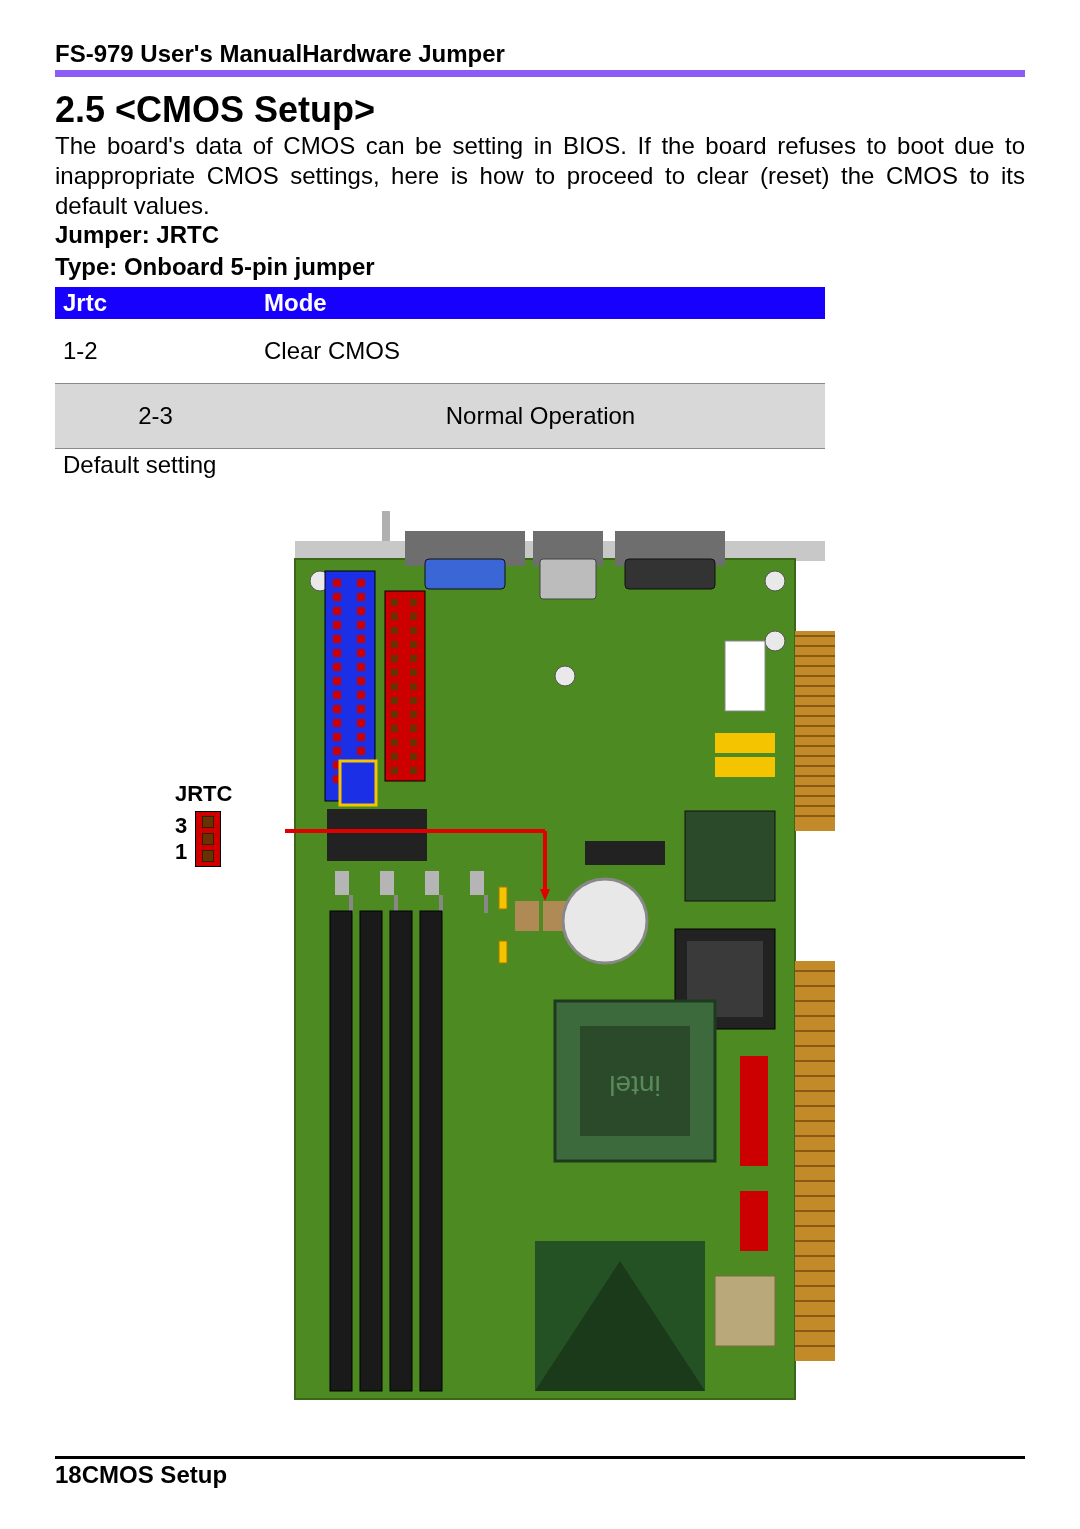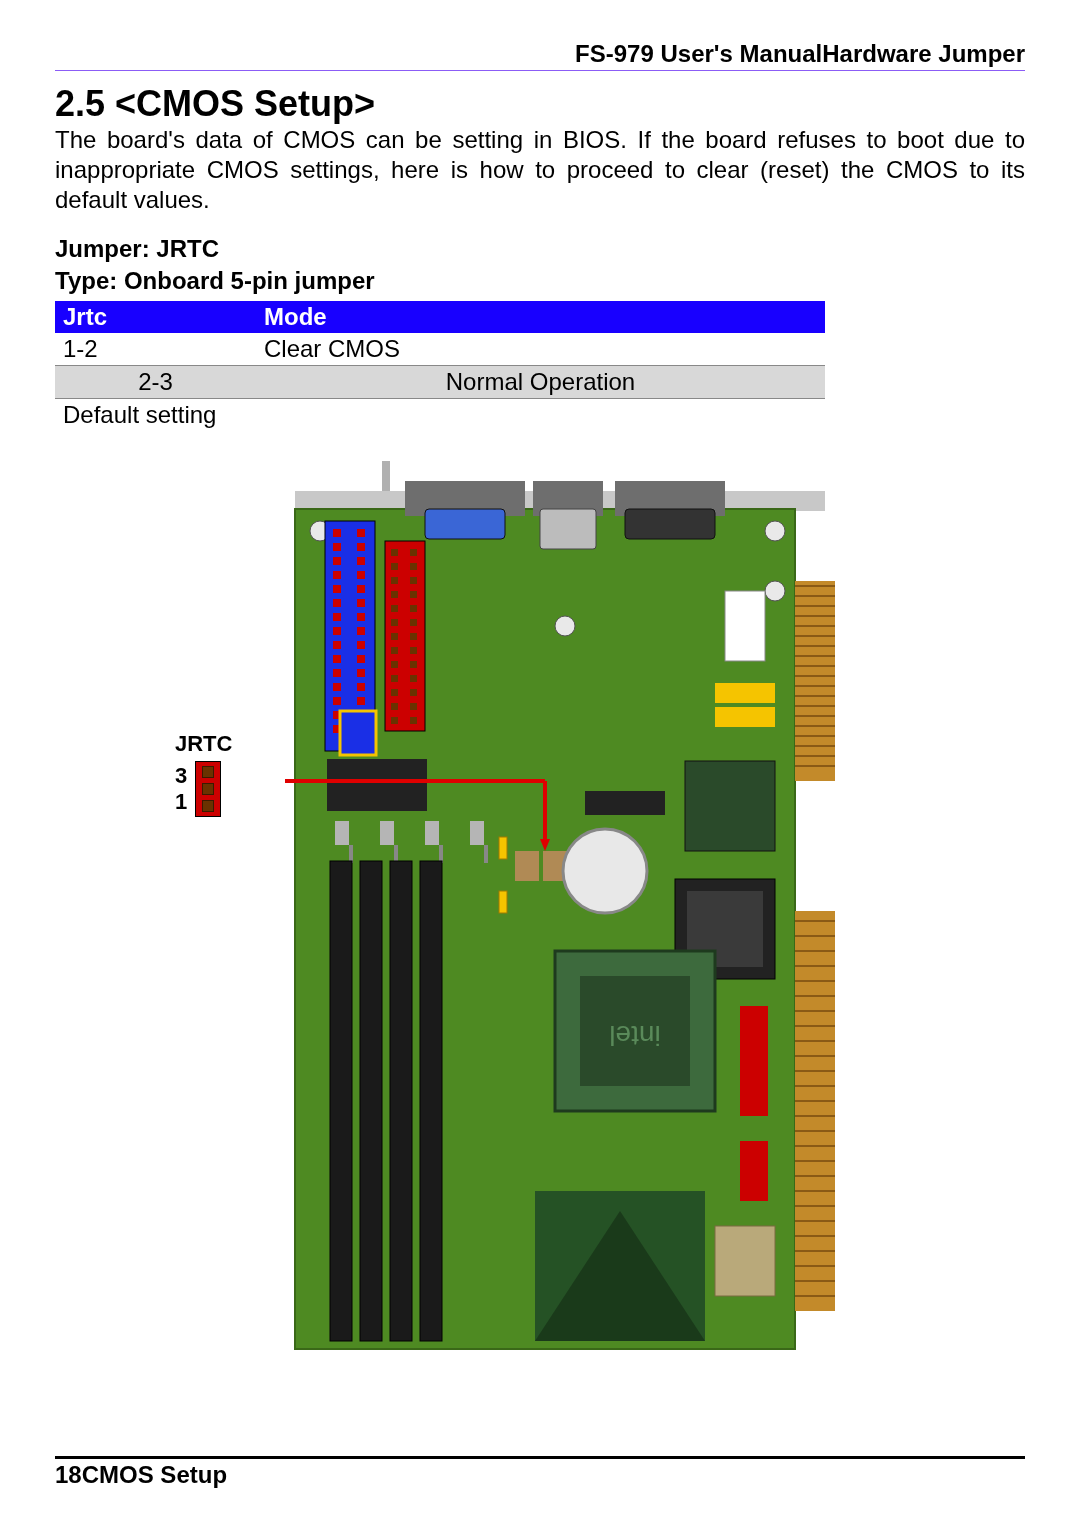--- a/index.html
+++ b/index.html
@@ -13,59 +13,58 @@
     color: #000;
   }
   .page {
     padding: 40px 55px 30px 55px;
     box-sizing: border-box;
     height: 100%;
     position: relative;
   }
   .header-row {
     display: flex;
-    justify-content: flex-end;
-    font-weight: bold;
-    font-size: 24px;
-    border-bottom: 1px solid #8b5cf6;
+    justify-content: flex-start;
+    font-weight: bold;
+    font-size: 24px;
+    border-bottom: 7px solid #8b5cf6;
     padding-bottom: 2px;
   }
   .section-title {
     font-size: 36px;
     font-weight: bold;
     margin-top: 12px;
   }
   .body-text {
     font-size: 24px;
     text-align: justify;
     line-height: 1.25;
   }
   .jumper-label, .type-label {
     font-size: 24px;
     font-weight: bold;
-    margin-top: 20px;
   }
   .type-label { margin-top: 4px; }
   .jumper-table {
     margin-top: 6px;
     width: 770px;
     border-collapse: collapse;
   }
   .jumper-table th {
     background: #1800ff;
     color: #fff;
     text-align: left;
     font-weight: bold;
     font-size: 24px;
     padding: 2px 8px;
   }
   .jumper-table th.col1 { width: 185px; }
   .jumper-table td {
     font-size: 24px;
-    padding: 2px 8px;
+    padding: 18px 8px;
     border-bottom: 1px solid #888;
   }
   .jumper-table tr.alt td { background: #d8d8d8; text-align: center; }
   .default-line {
     font-size: 24px;
     padding: 2px 8px;
   }
   .diagram-area {
     position: relative;
     margin-top: 20px;

